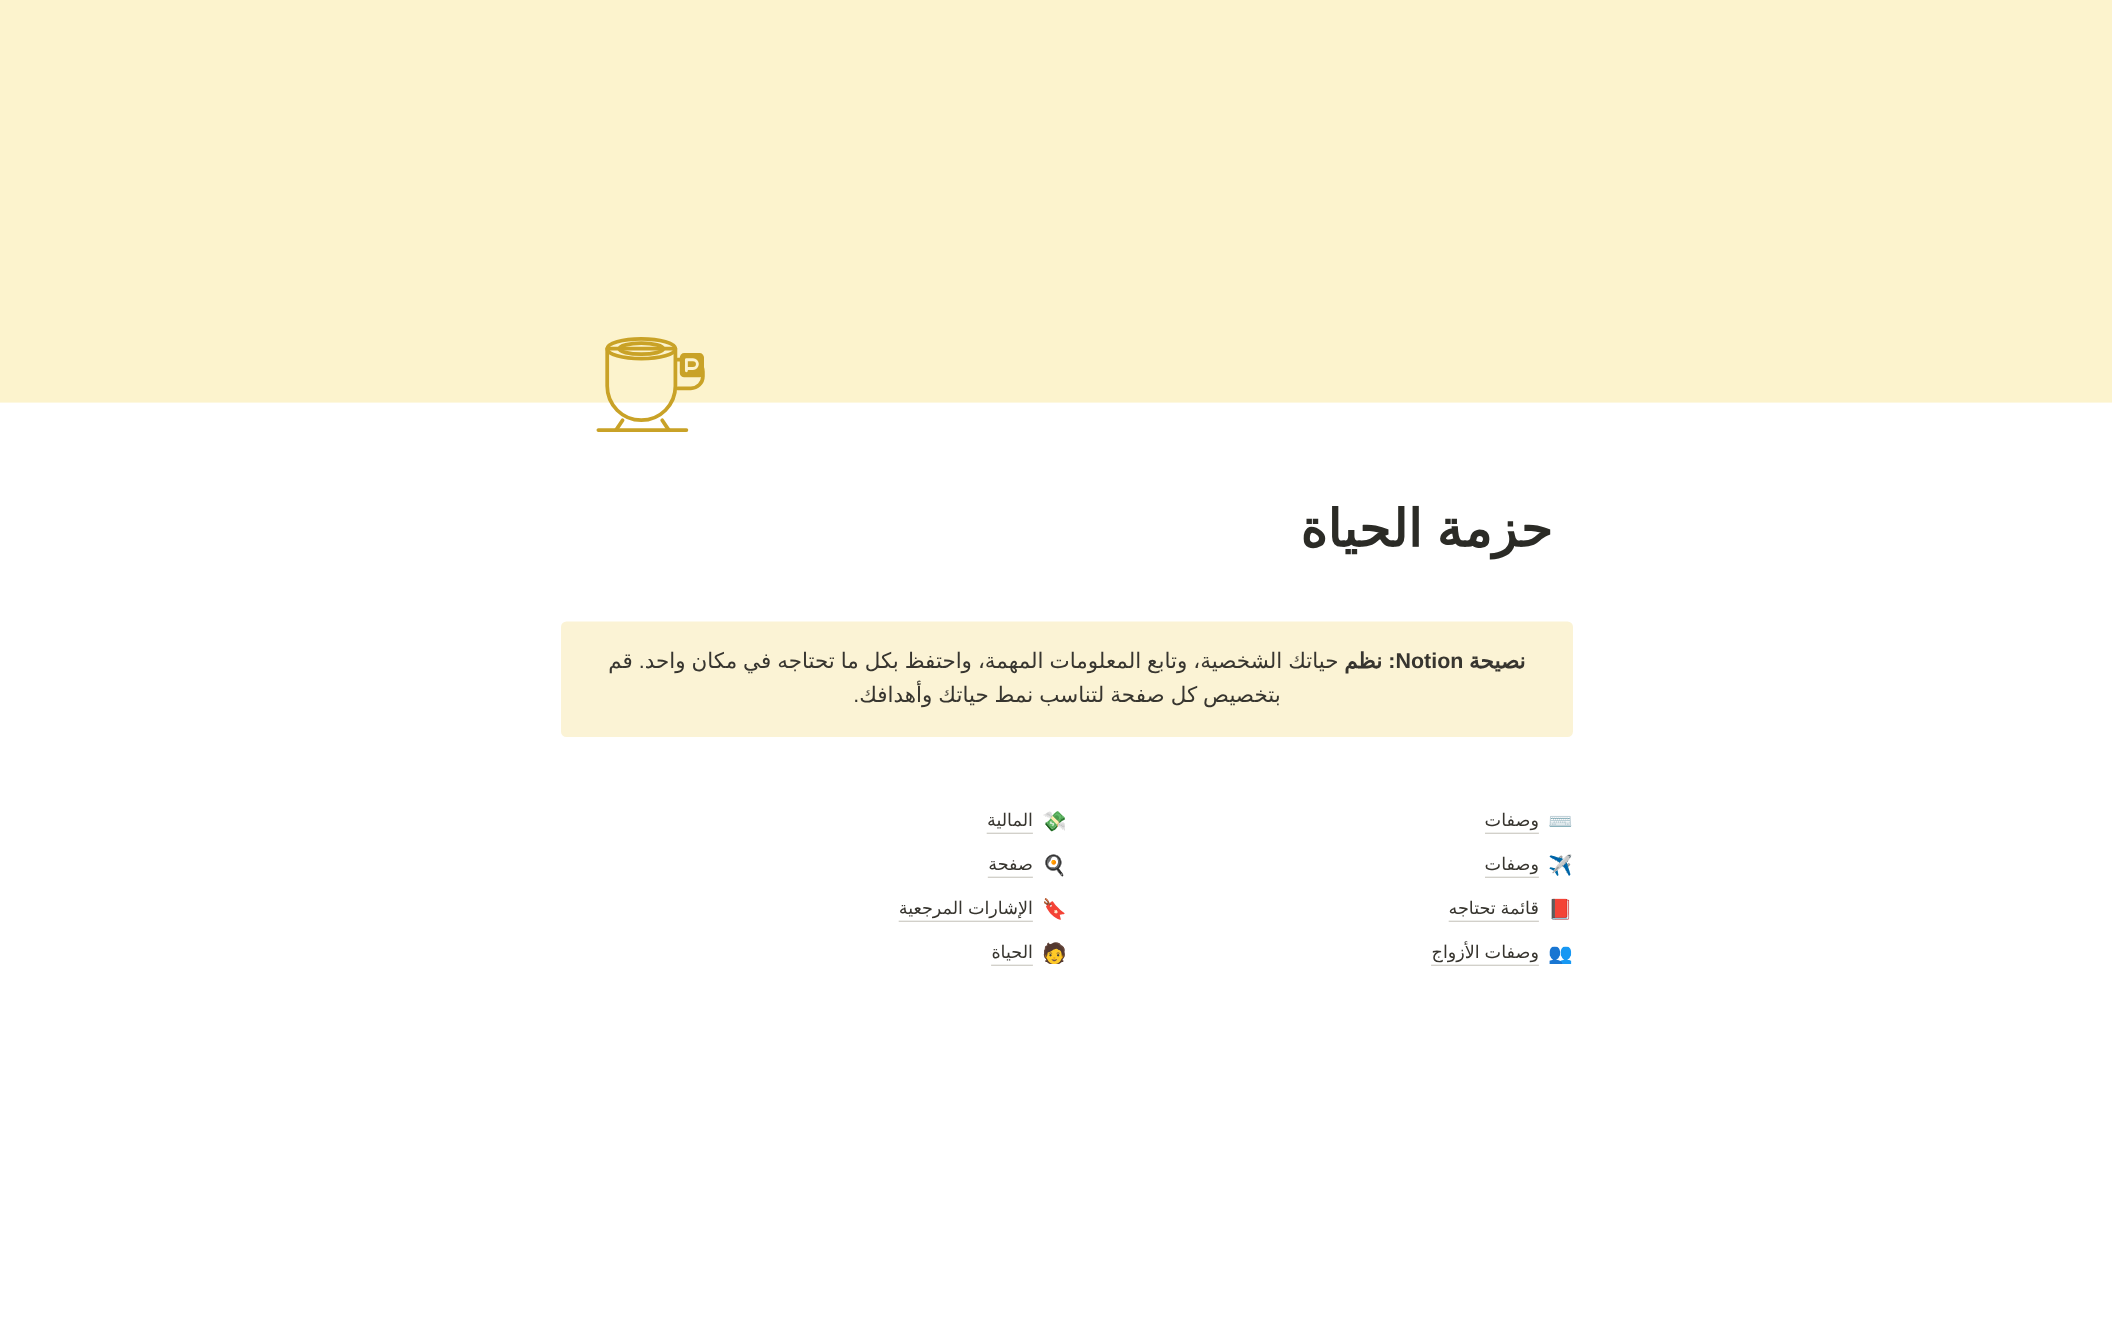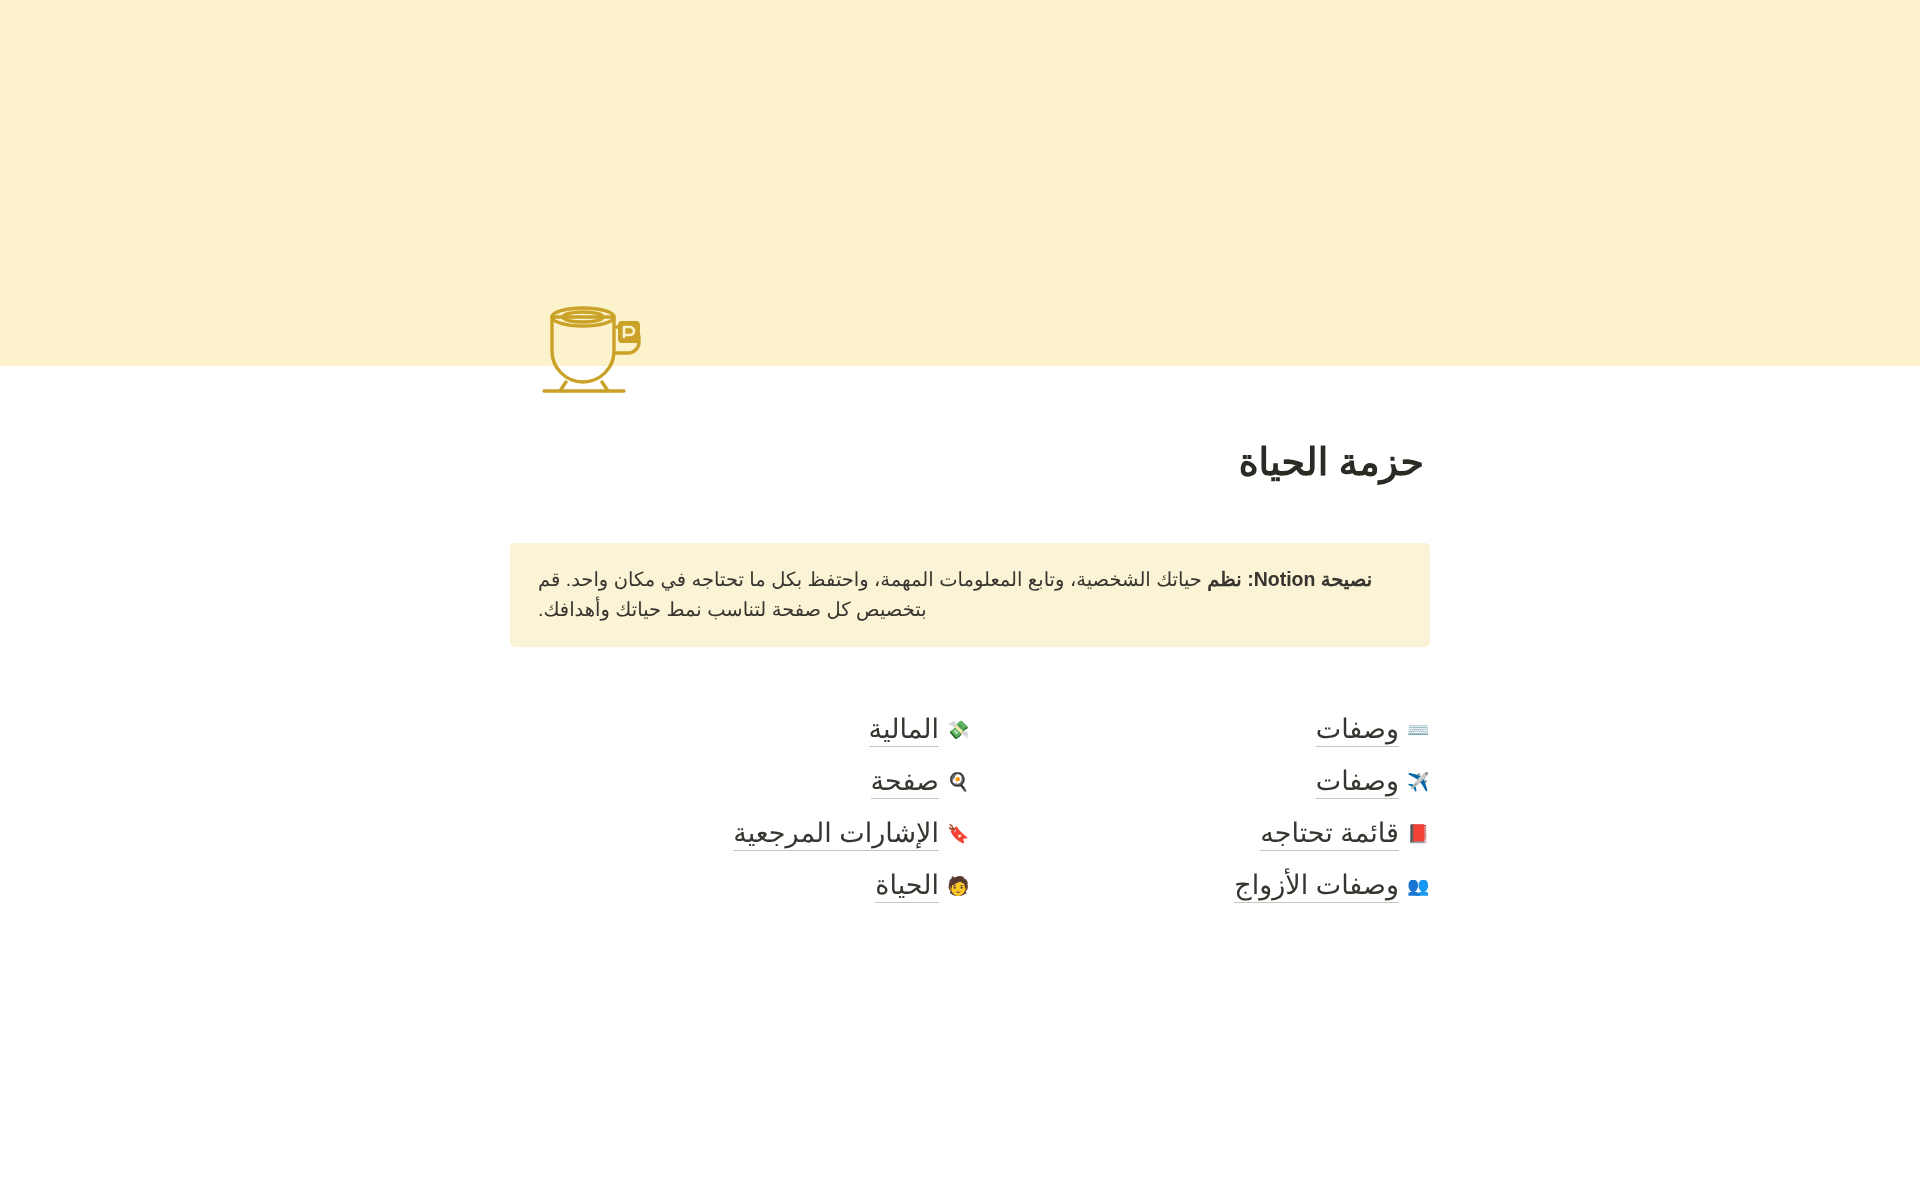--- a/index.html
+++ b/index.html
@@ -37,36 +37,36 @@
   }
   .page-icon svg { display: block; width: 128px; height: 128px; }
   
   .content {
     position: absolute;
     top: 440px;
     left: 510px;
     width: 920px;
   }
   .page-title {
-    margin: 0;
+    margin: 12px;
     padding: 0 6px 0 0;
     text-align: right;
-    font-size: 38px;
+    font-size: 47px;
     line-height: 1.2;
     font-weight: bold;
     color: #2b2b26;
     letter-spacing: 0px;
   }
   
   .callout {
     margin-top: 57px;
     background: #fbf3d5;
     border-radius: 5px;
     padding: 21px 28px 23px 28px;
-    text-align: left;
+    text-align: center;
     color: #37352f;
     font-size: 19.5px;
     line-height: 1.55;
   }
   .callout b { font-weight: bold; }
   
   .columns {
     margin-top: 66px;
     display: flex;
     flex-direction: row;
@@ -91,21 +91,21 @@
     width: 22px;
     height: 22px;
     display: inline-flex;
     align-items: center;
     justify-content: center;
     font-size: 18px;
     line-height: 1;
     flex: none;
   }
   .link-label {
-    font-size: 27px;
+    font-size: 16px;
     color: #37352f;
     border-bottom: 1.3px solid #c8c5bd;
     padding-bottom: 1px;
     white-space: nowrap;
   }
 </style>
 </head>
 <body>
 
 <div id="page">

